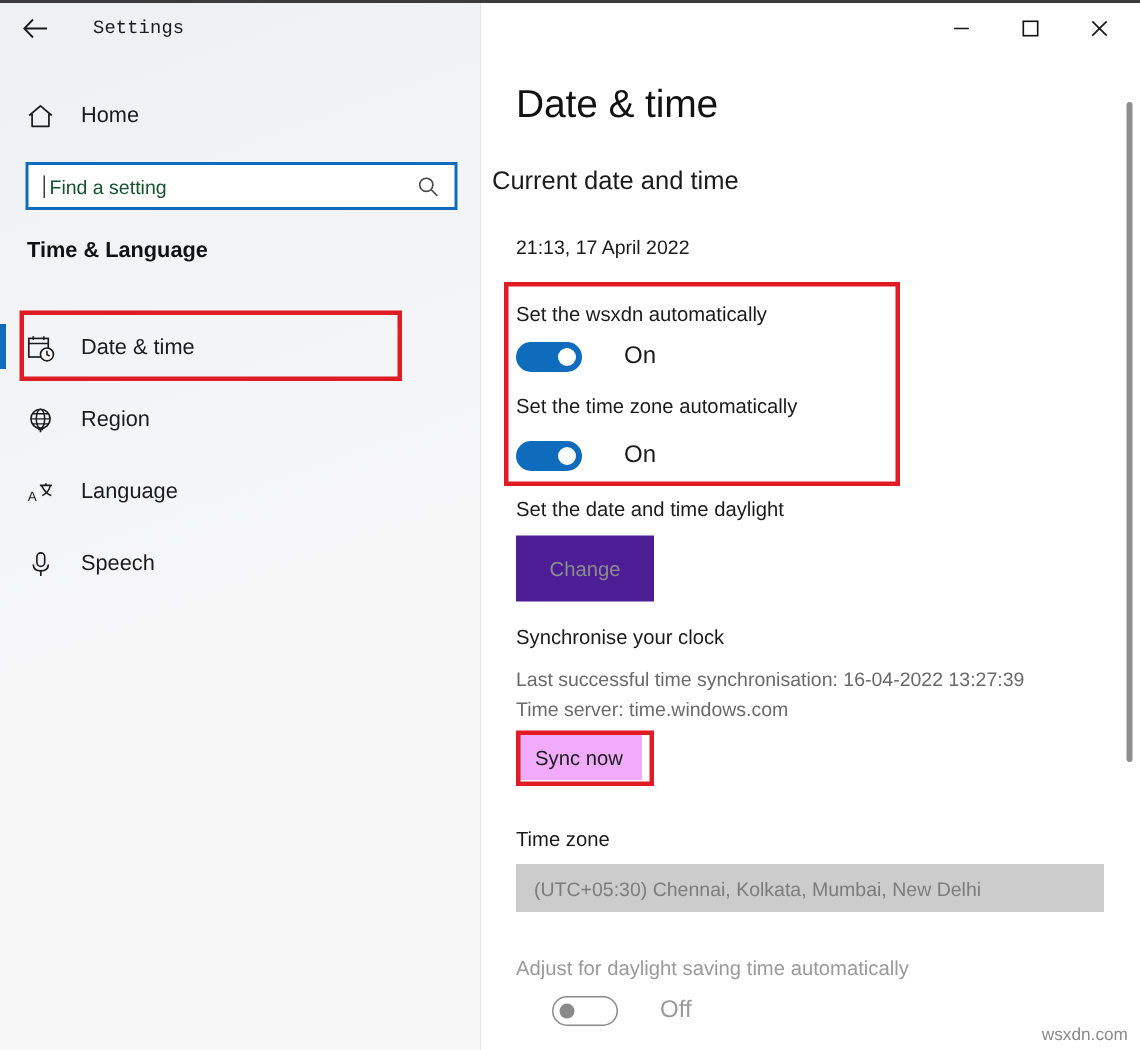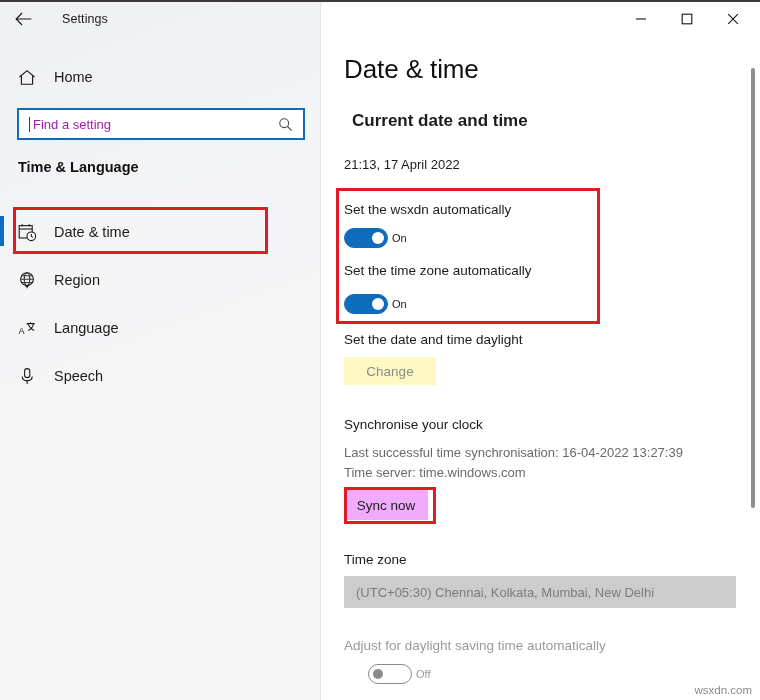--- a/index.html
+++ b/index.html
@@ -28,20 +28,21 @@
   
   #titlebar {
     position: absolute;
     left: 0; top: 0;
     width: 756px;
     height: 34px;
     display: flex;
     align-items: center;
     background: transparent;
     z-index: 30;
+    font-family: Liberation Mono, monospace;
   }
   #back-btn {
     width: 46px;
     height: 32px;
     display: flex;
     align-items: center;
     justify-content: center;
     color: #1b1b1b;
     font-size: 17px;
     line-height: 1;
@@ -115,21 +116,21 @@
   }
   #caret {
     width: 1px;
     height: 15px;
     background: #3a3a3a;
     margin-left: 10px;
   }
   #search-ph {
     margin-left: 3px;
     font-size: 13px;
-    color: #a21caf;
+    color: #14532d;
   }
   #search-icon {
     margin-left: auto;
     margin-right: 10px;
     color: #4a4a4a;
     display: flex;
     align-items: center;
   }
 
   #cat-title {
@@ -188,24 +189,23 @@
 
   #page-title {
     position: absolute;
     left: 23px; top: 52px;
     font-size: 26px;
     color: #111111;
     letter-spacing: -0.1px;
   }
   #sec-current {
     position: absolute;
-    left: 31px; top: 109px;
+    left: 7px; top: 109px;
     font-size: 17px;
     color: #1b1b1b;
-    font-weight: bold;
   }
   #current-datetime {
     position: absolute;
     left: 23px; top: 155px;
     font-size: 13px;
     color: #1b1b1b;
   }
 
   .field-label {
     font-size: 13.5px;
@@ -243,38 +243,38 @@
   }
   .toggle.off .knob {
     position: absolute;
     left: 4px; top: 50%;
     transform: translateY(-50%);
     width: 10px; height: 10px;
     border-radius: 50%;
     background: #8a8a8a;
   }
   .toggle-state {
-    margin-left: 4px;
-    font-size: 11px;
+    margin-left: 28px;
+    font-size: 16px;
     color: #1b1b1b;
   }
   .toggle-state.dim { color: #9a9a9a; }
 
   
   #lbl-auto-time   { position: absolute; left: 23px; top: 200px; }
   #row-auto-time   { position: absolute; left: 23px; top: 226px; }
   #lbl-auto-tz     { position: absolute; left: 23px; top: 261px; }
   #row-auto-tz     { position: absolute; left: 23px; top: 292px; }
 
   #lbl-manual      { position: absolute; left: 23px; top: 330px; }
   #btn-change {
     position: absolute;
     left: 23px; top: 355px;
-    width: 92px; height: 28px;
-    background: #fef9c3;
+    width: 92px; height: 44px;
+    background: #4c1d95;
     border: none;
     color: #8c8c8c;
     font-size: 13.5px;
     font-family: "Liberation Sans", sans-serif;
     display: flex;
     align-items: center;
     justify-content: center;
   }
 
   #lbl-sync        { position: absolute; left: 23px; top: 415px; }

